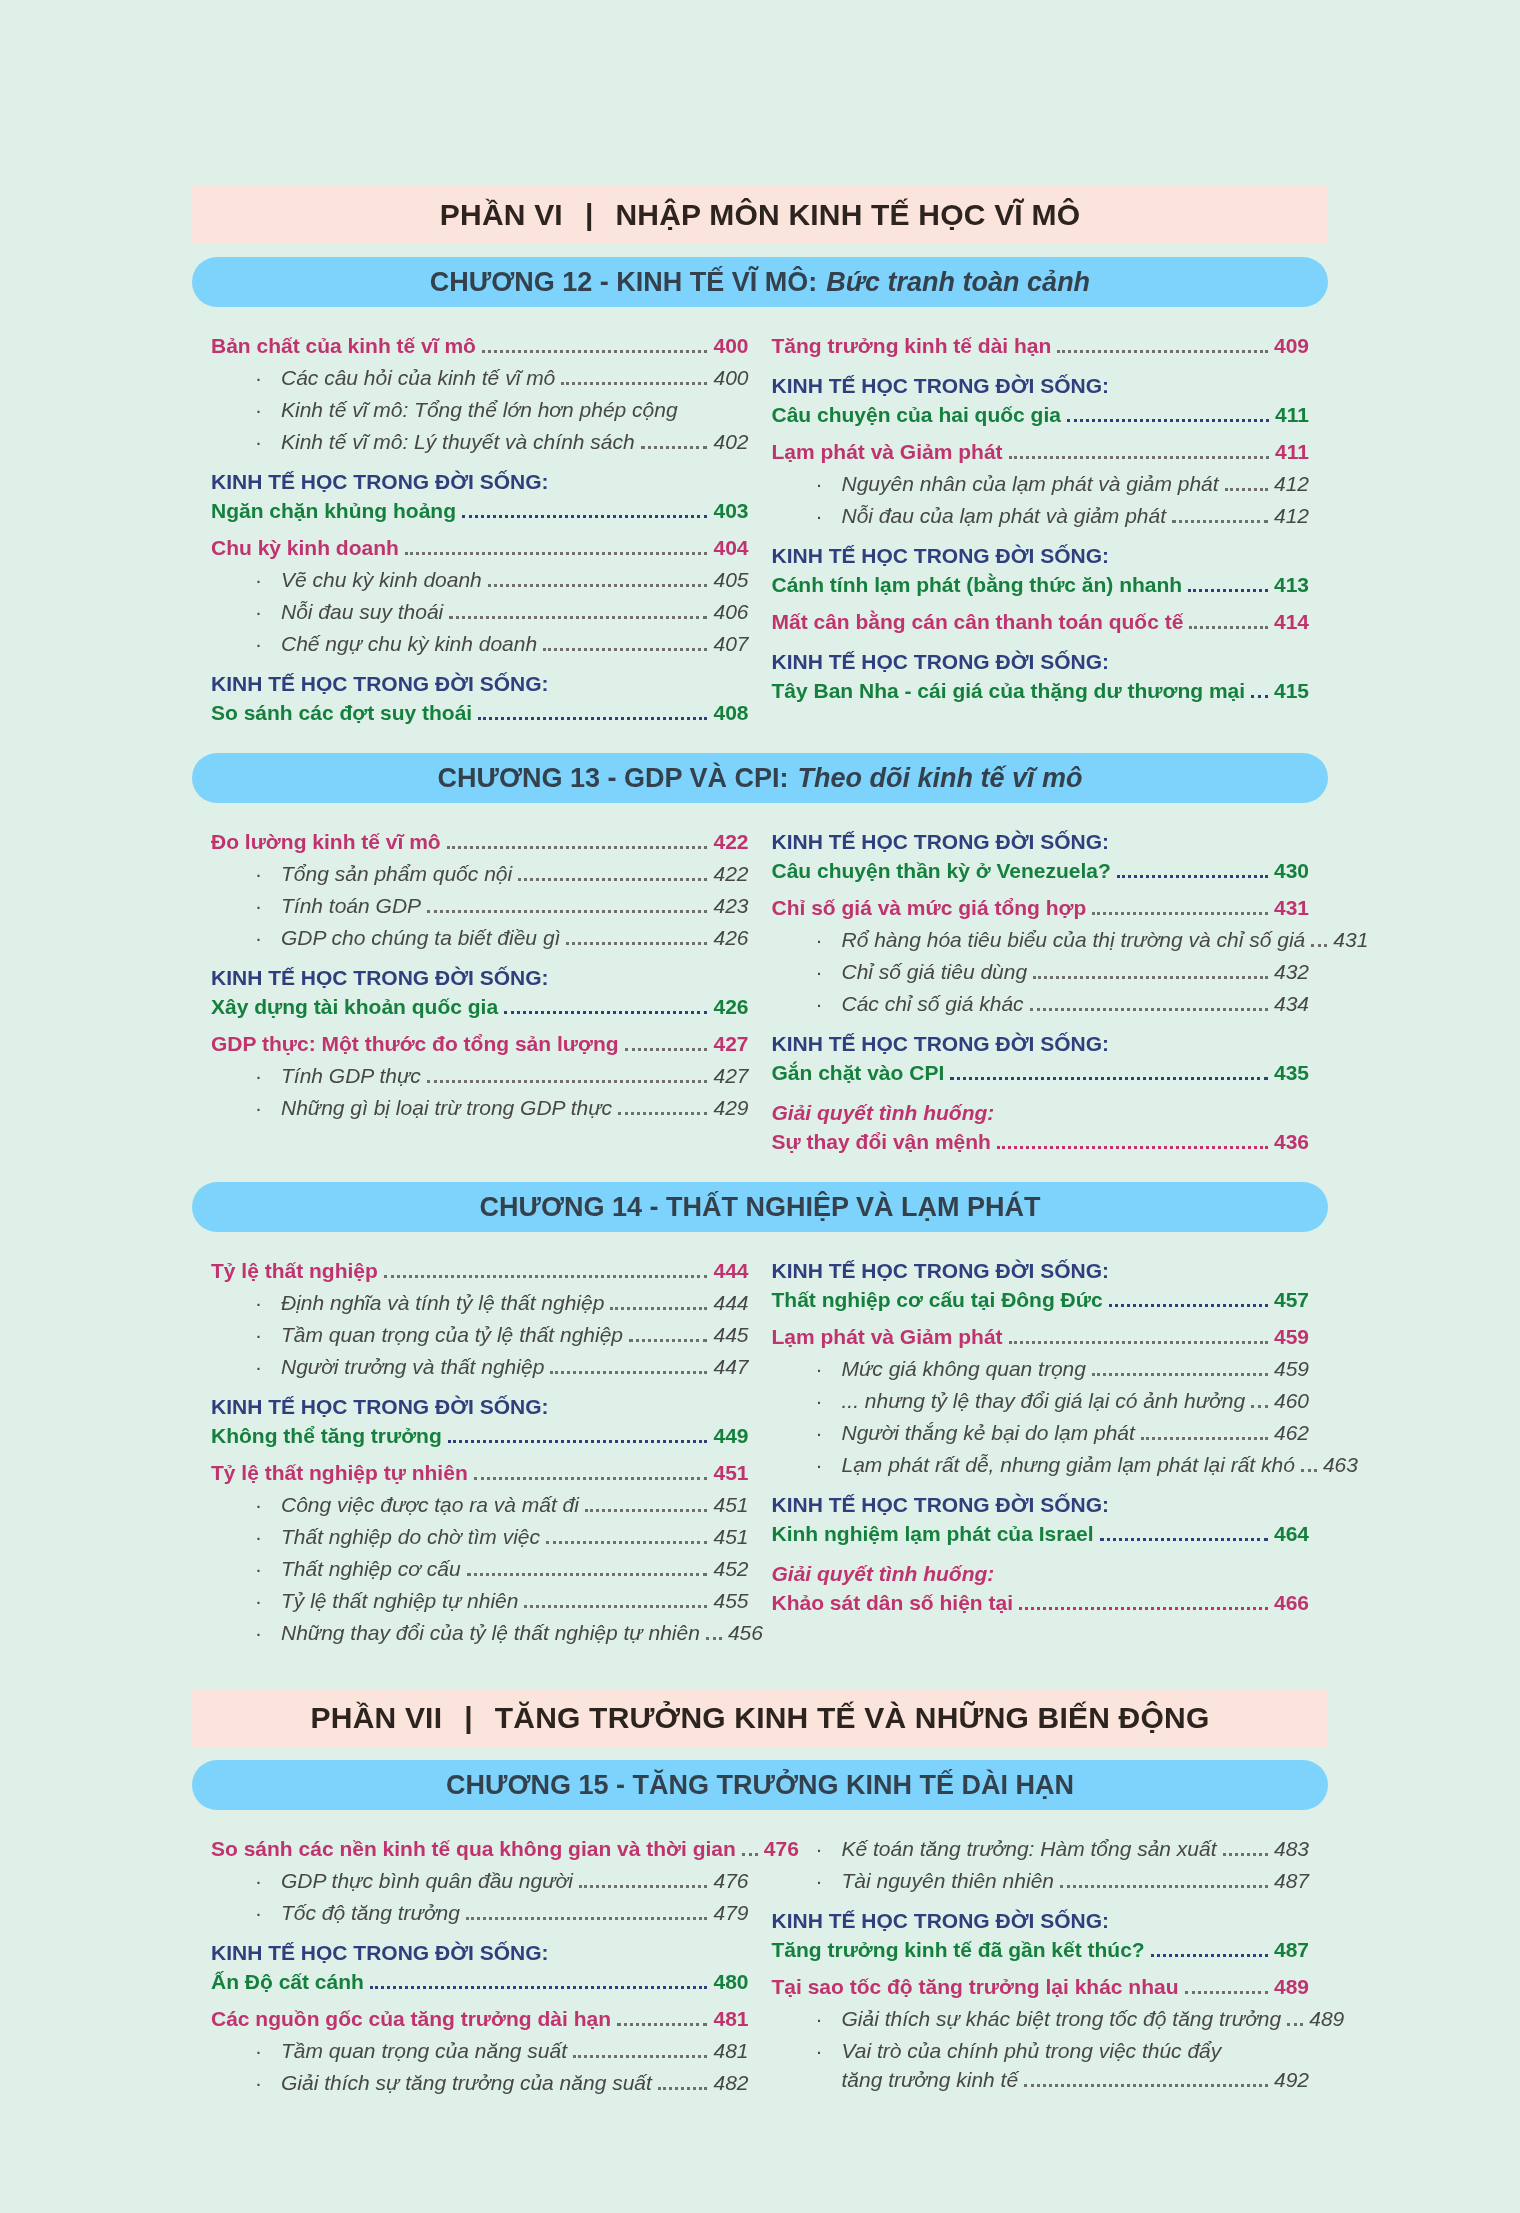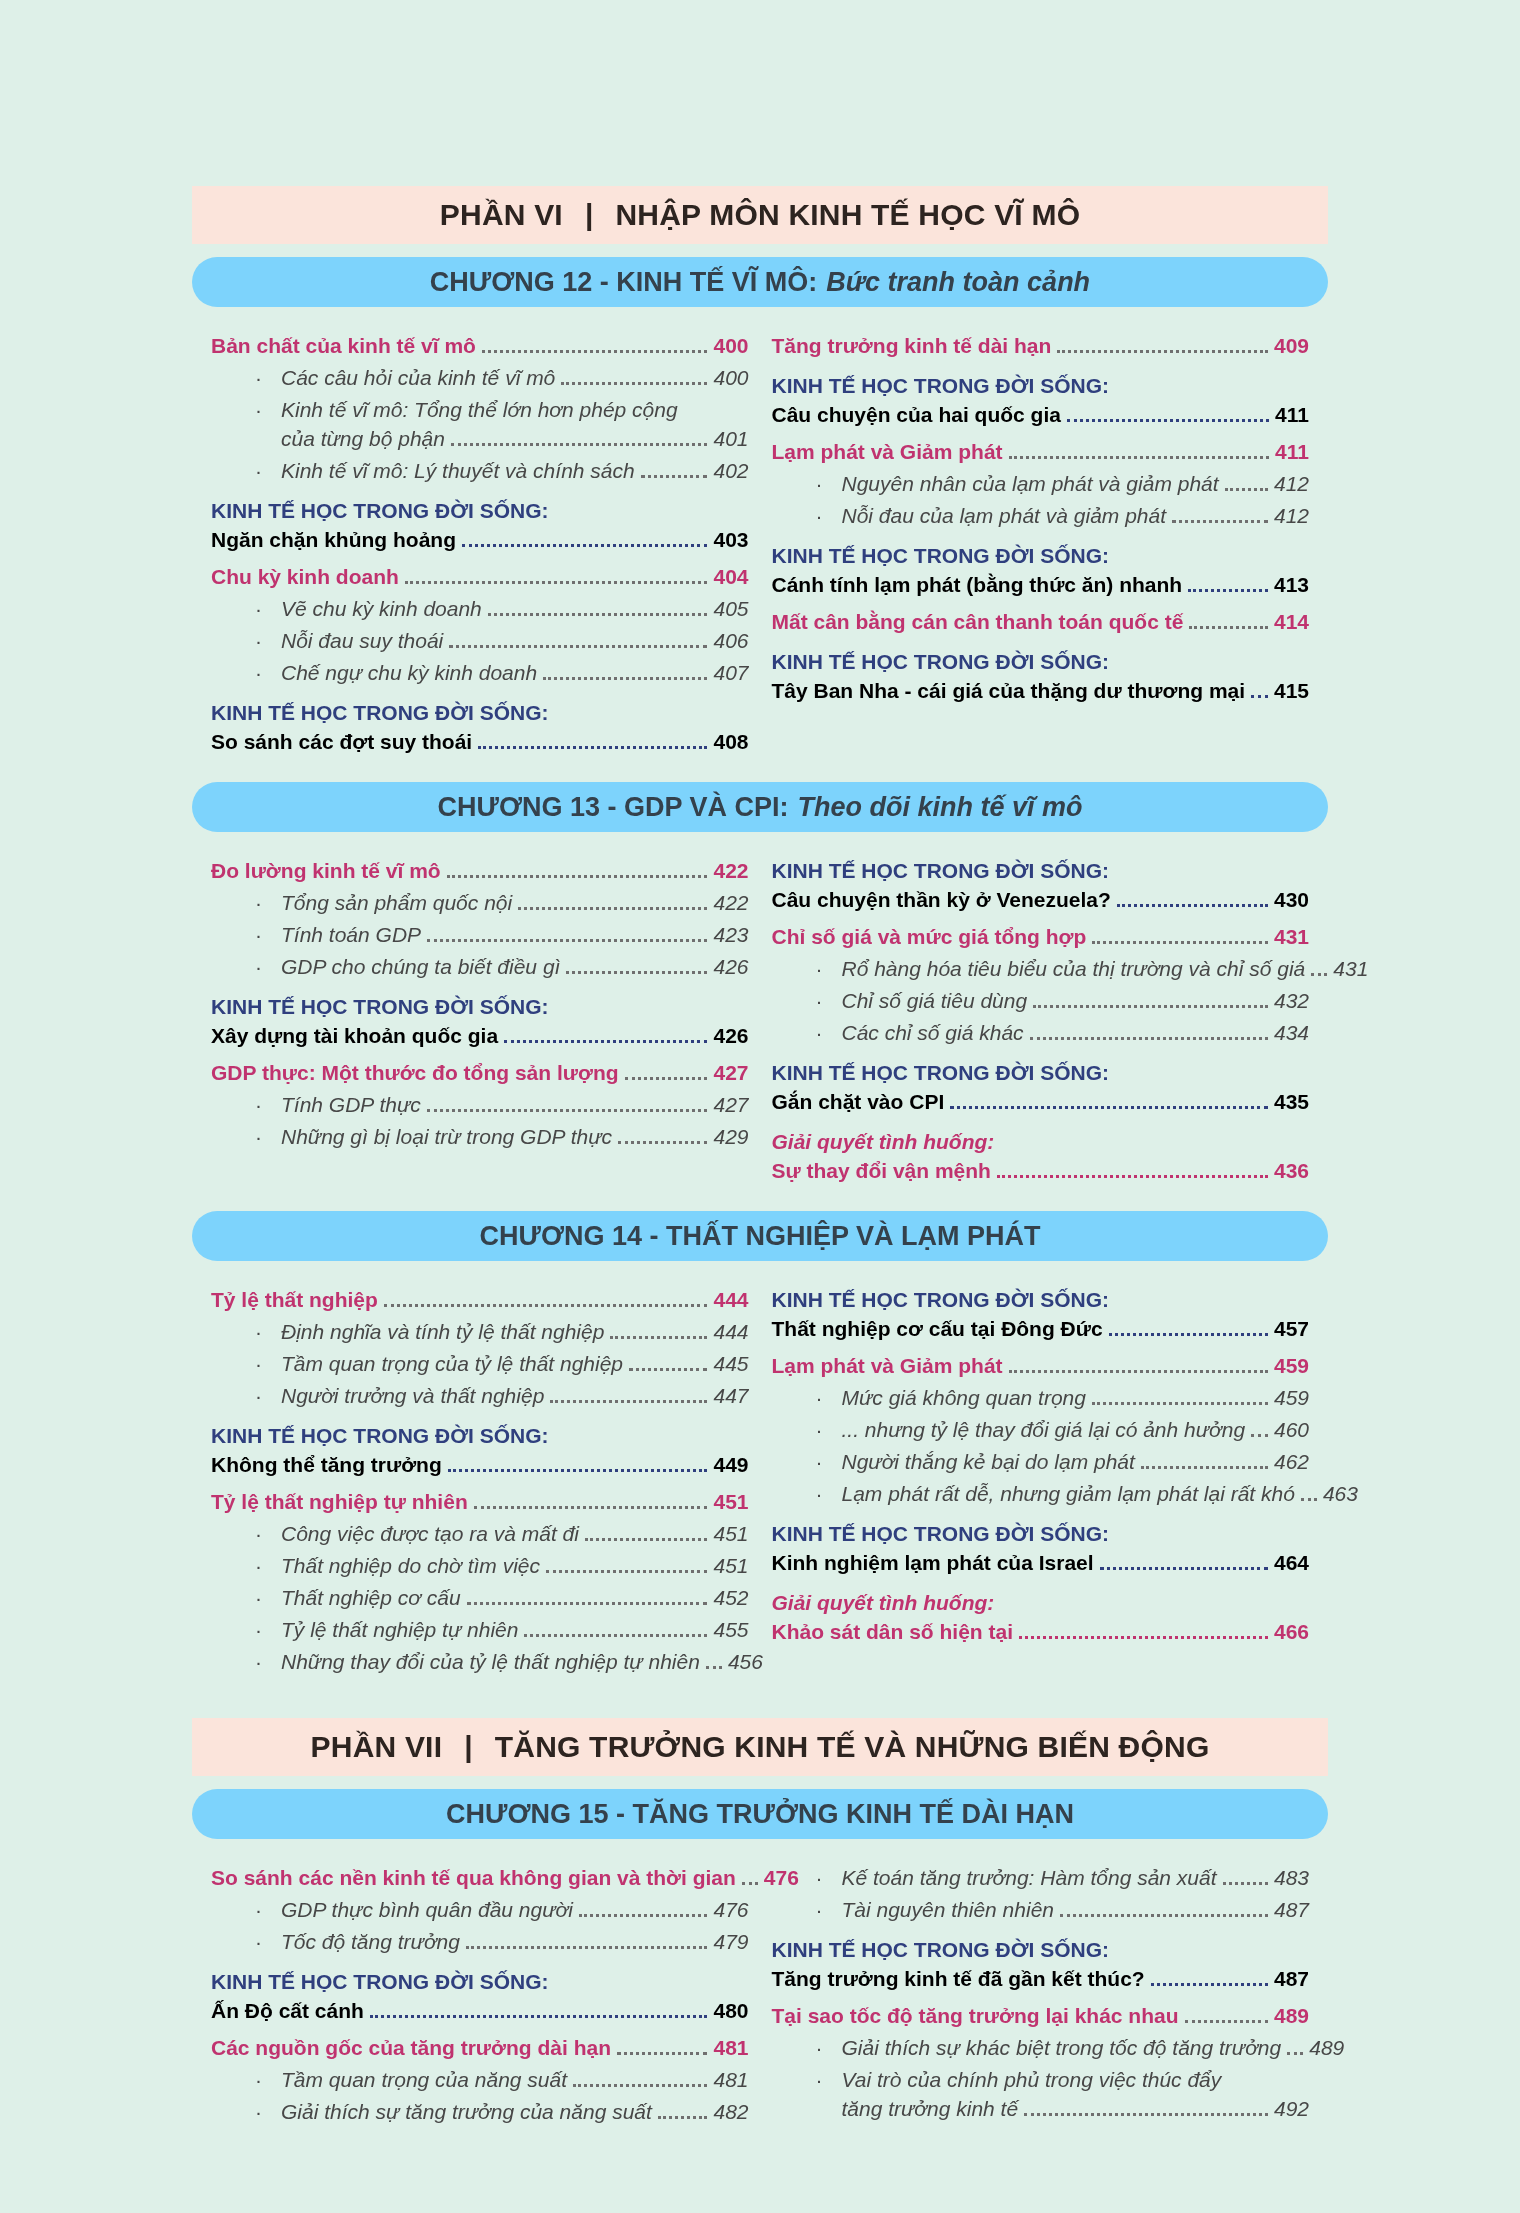--- a/index.html
+++ b/index.html
@@ -47,21 +47,21 @@
   .pg{white-space:nowrap;}
   .dots{
     flex:1 1 auto;min-width:16px;
     margin:0 6px;
     border-bottom:3px dotted #6f6f6f;
     align-self:flex-end;margin-bottom:7px;
   }
   
   .e-main,.e-pink{color:#c0336f;font-weight:700;margin-top:8px;}
   .e-pink{margin-top:0;}
-  .e-blue{color:#000000;font-weight:700;}
+  .e-blue{color:#15803d;font-weight:700;}
   .e-blue .dots{border-color:#2f3f7e;}
   .e-pink .dots{border-color:#c0336f;}
   .e-sub{color:#474747;font-style:italic;margin-top:3px;}
   .e-sub .row{padding-left:44px;}
   .bullet{flex:0 0 26px;font-style:normal;color:#474747;}
   .indent{flex:0 0 26px;}
   .lbl-row{color:#2f3f7e;font-weight:700;margin-top:11px;line-height:29px;font-size:21px;}
   .plbl-row{color:#c0336f;font-weight:700;font-style:italic;margin-top:11px;line-height:29px;font-size:21px;}
 </style>
 </head>
@@ -93,26 +93,20 @@
               <span class="txt">Các câu hỏi của kinh tế vĩ mô</span>
               <span class="dots"></span>
               <span class="pg">400</span>
             </div>
           </div>
           <div class="entry e-sub">
             <div class="row">
               <span class="bullet">·</span>
               <span class="txt">Kinh tế vĩ mô: Tổng thể lớn hơn phép cộng</span>
             </div>
-            <div class="row cont">
-              <span class="indent"></span>
-              <span class="txt">của từng bộ phận</span>
-              <span class="dots"></span>
-              <span class="pg">401</span>
-            </div>
           </div>
           <div class="entry e-sub">
             <div class="row">
               <span class="bullet">·</span>
               <span class="txt">Kinh tế vĩ mô: Lý thuyết và chính sách</span>
               <span class="dots"></span>
               <span class="pg">402</span>
             </div>
           </div>
           <div class="row lbl-row">

